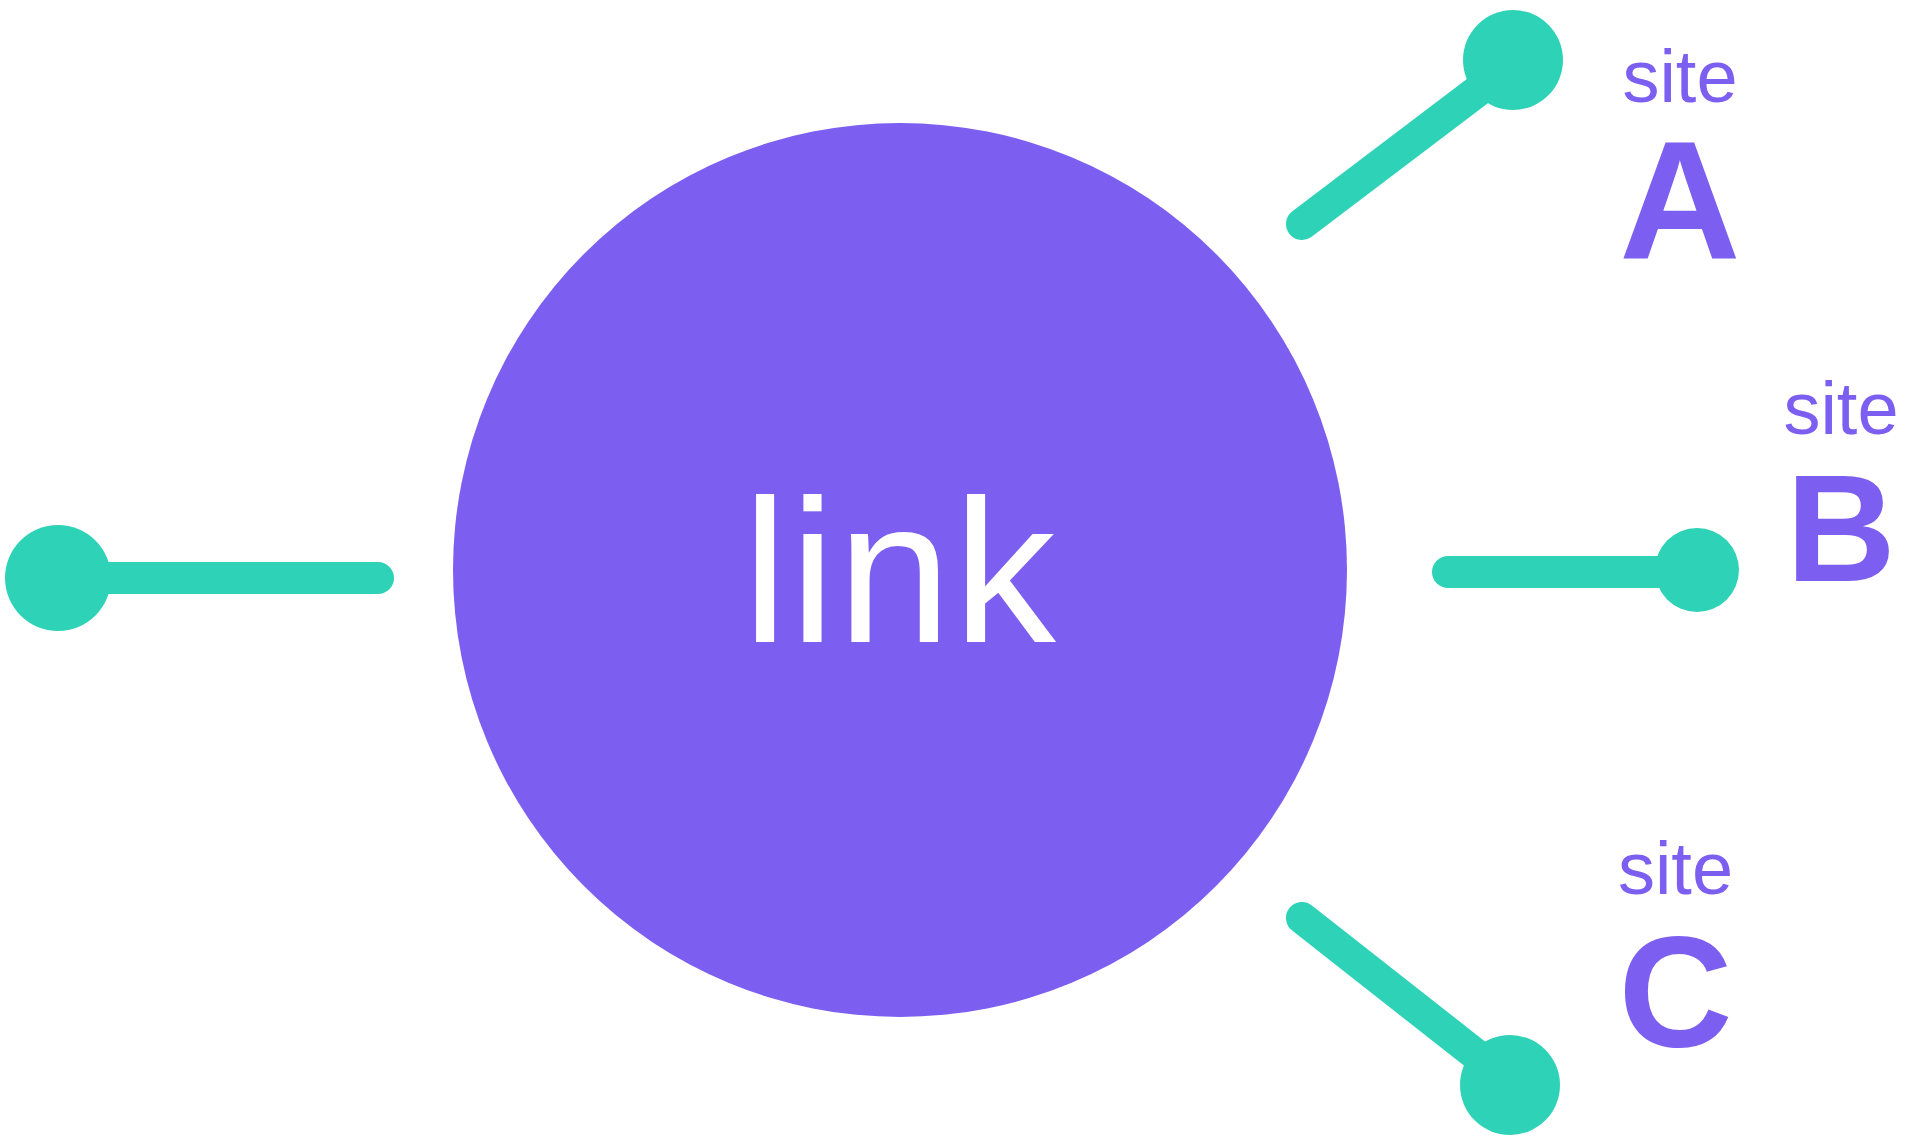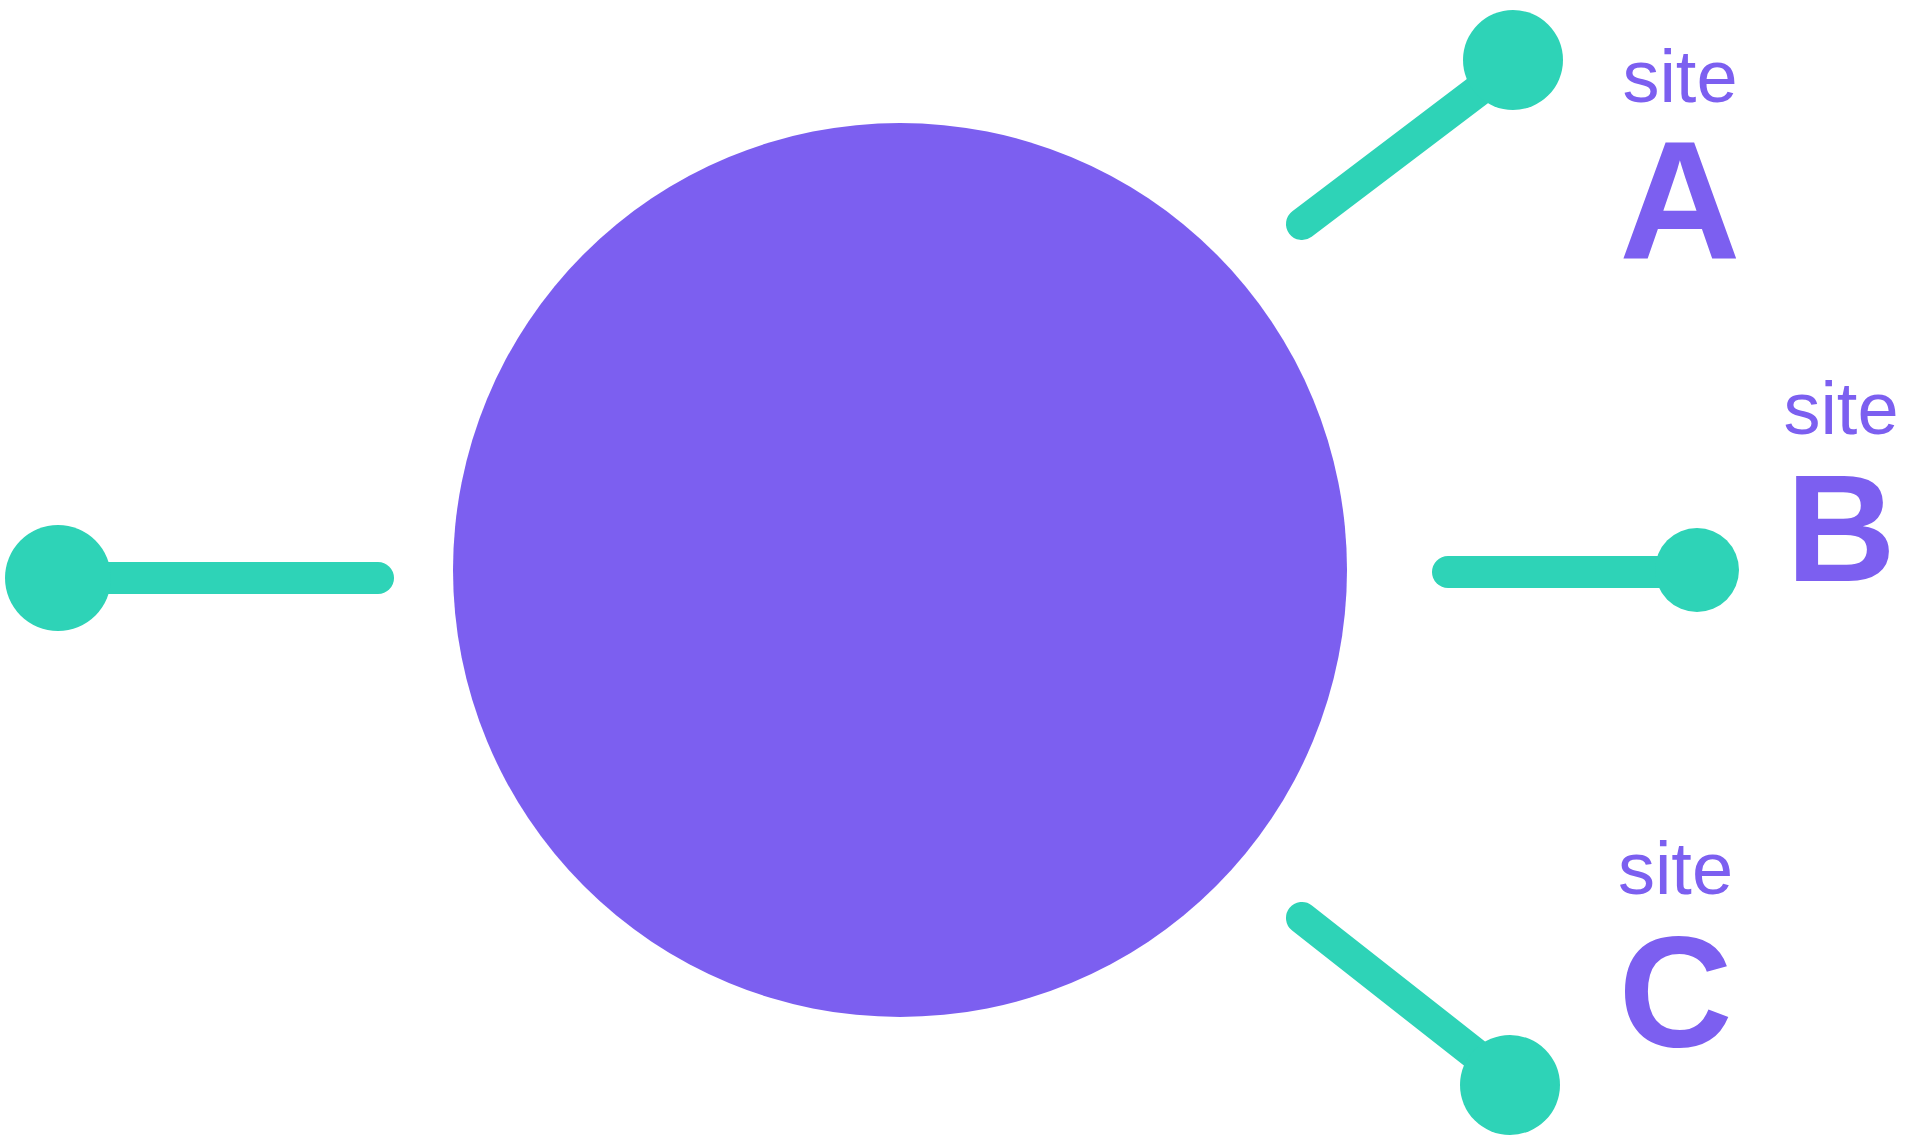--- a/index.html
+++ b/index.html
@@ -106,20 +106,21 @@
     <line class="connector" x1="1448" y1="572" x2="1690" y2="572" stroke-width="32"></line>
     <circle class="endpoint-dot" cx="1697" cy="570" r="42"></circle>
 
     <line class="connector" x1="1302" y1="918" x2="1498" y2="1072" stroke-width="32"></line>
     <circle class="endpoint-dot" cx="1510" cy="1085" r="50"></circle>
 
     <circle class="hub" cx="900" cy="570" r="447"></circle>
   </svg>
 
   <div class="hub-text">
+    <div class="hub-line1">link</div>
   </div>
 
   <div class="site-group site-a">
     <div class="site-word">site</div>
     <div class="site-letter">A</div>
   </div>
 
   <div class="site-group site-b">
     <div class="site-word">site</div>
     <div class="site-letter">B</div>

